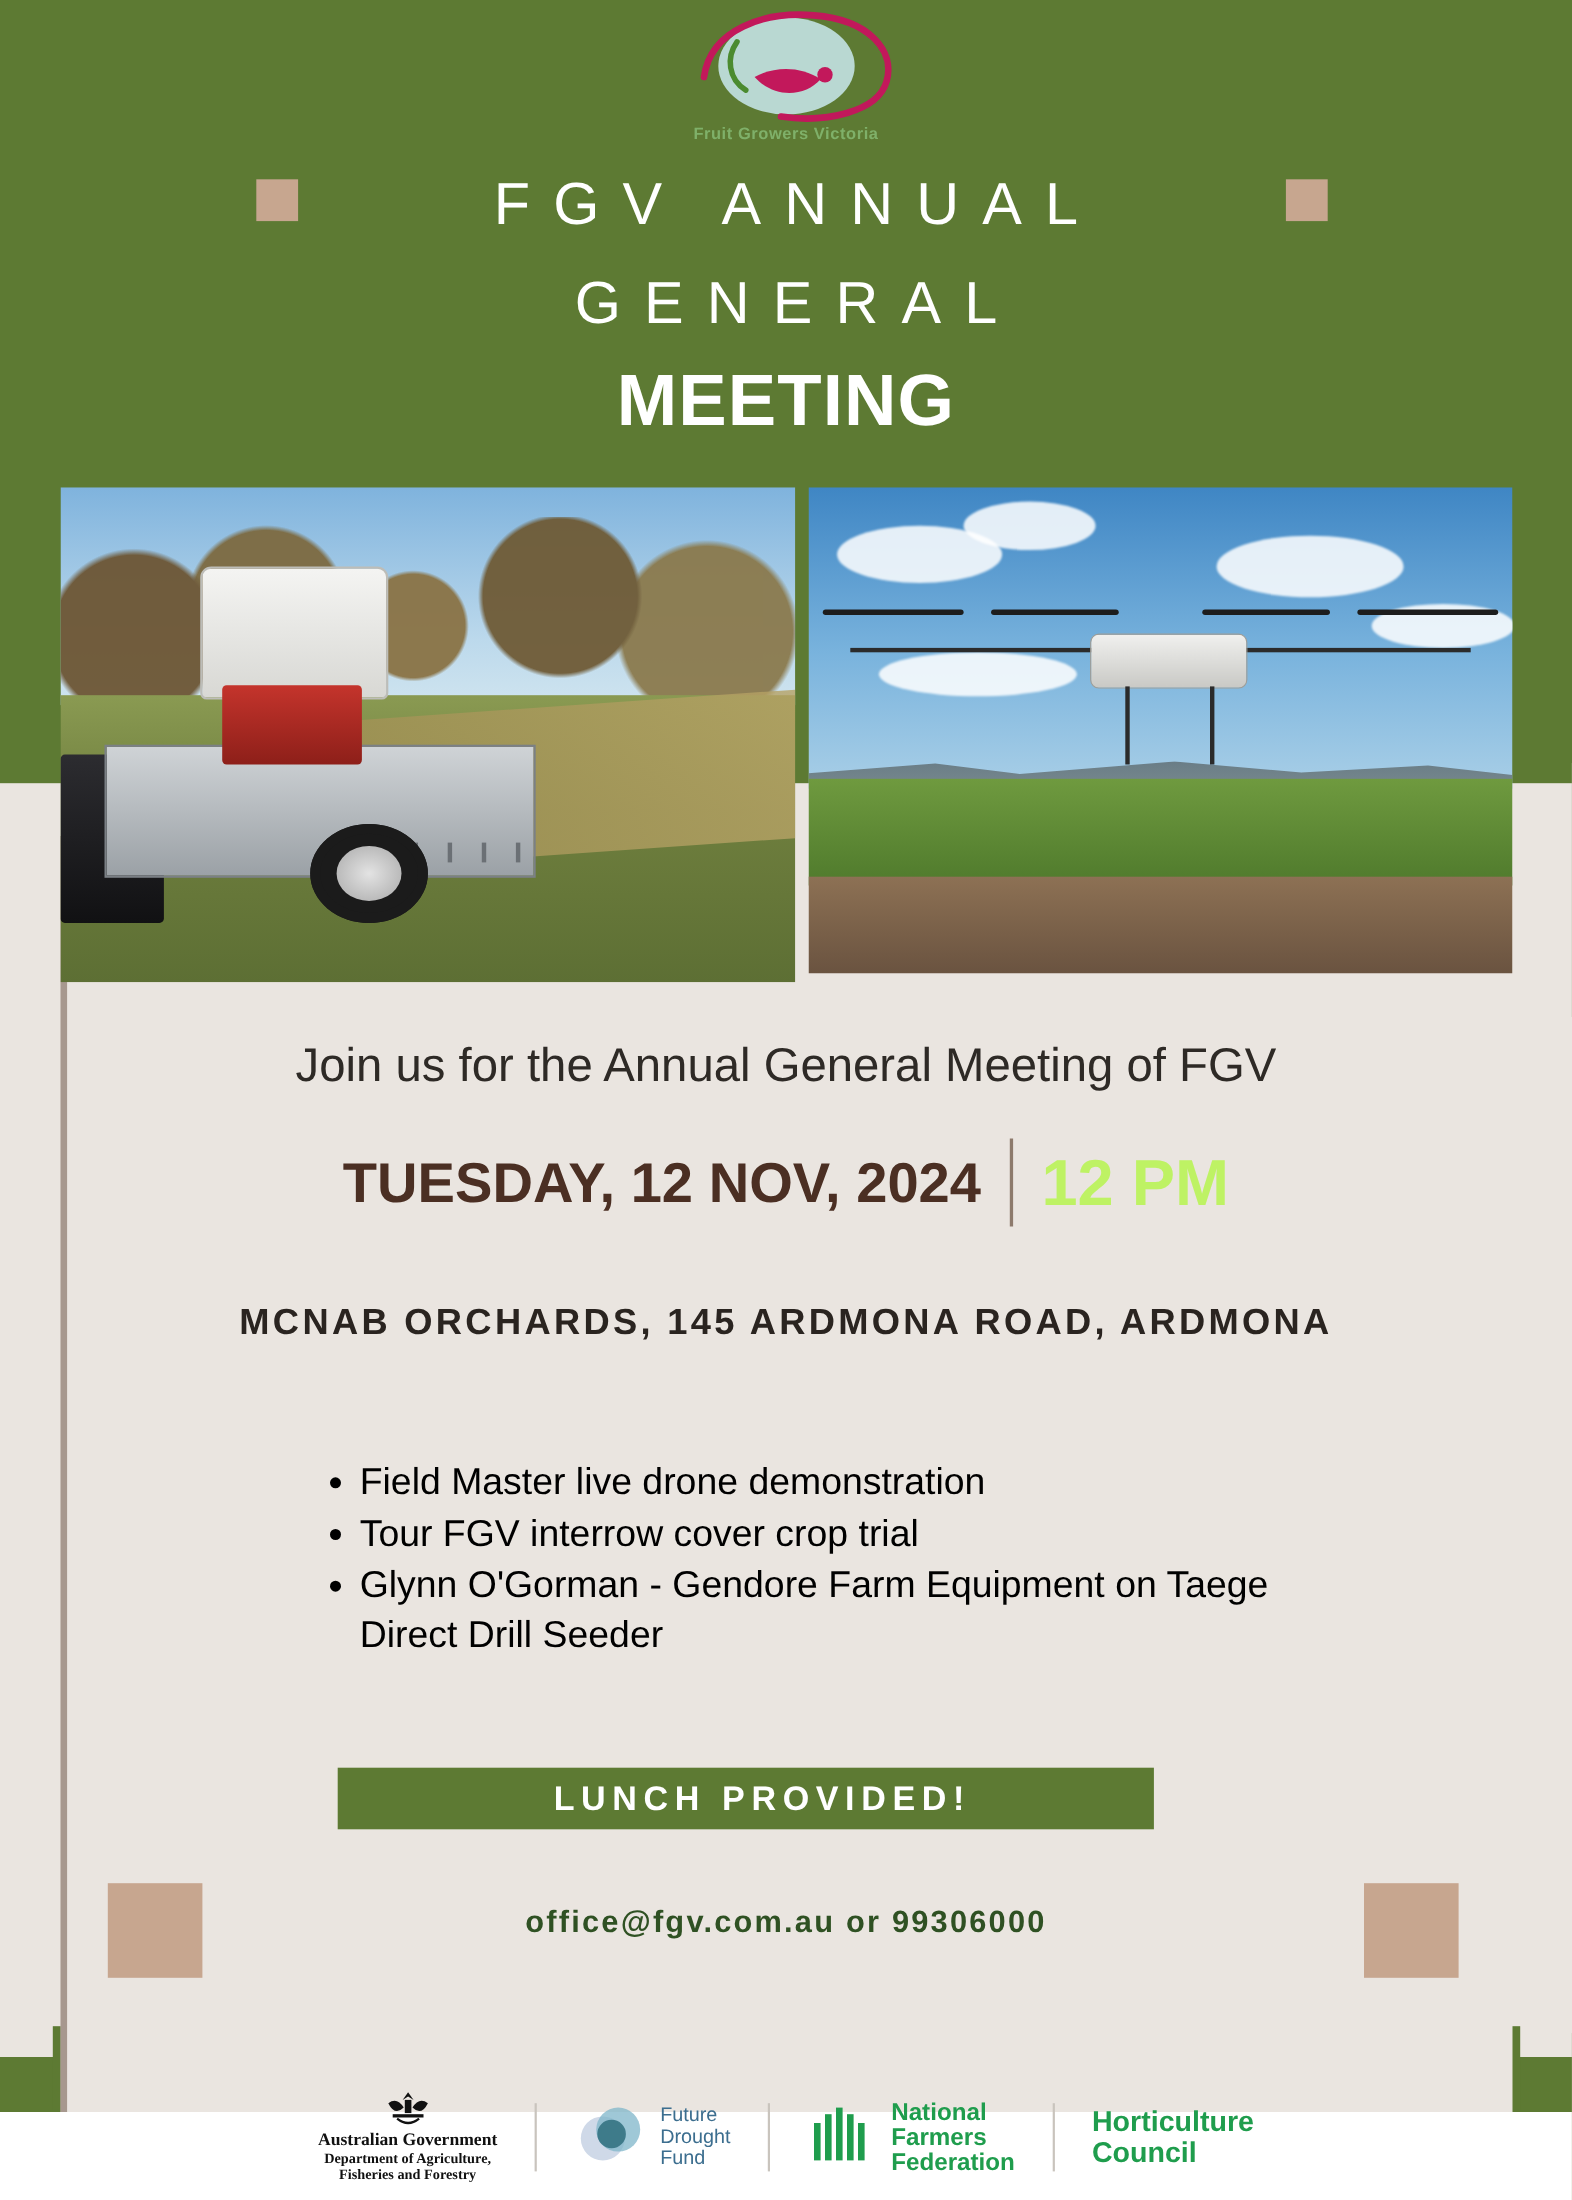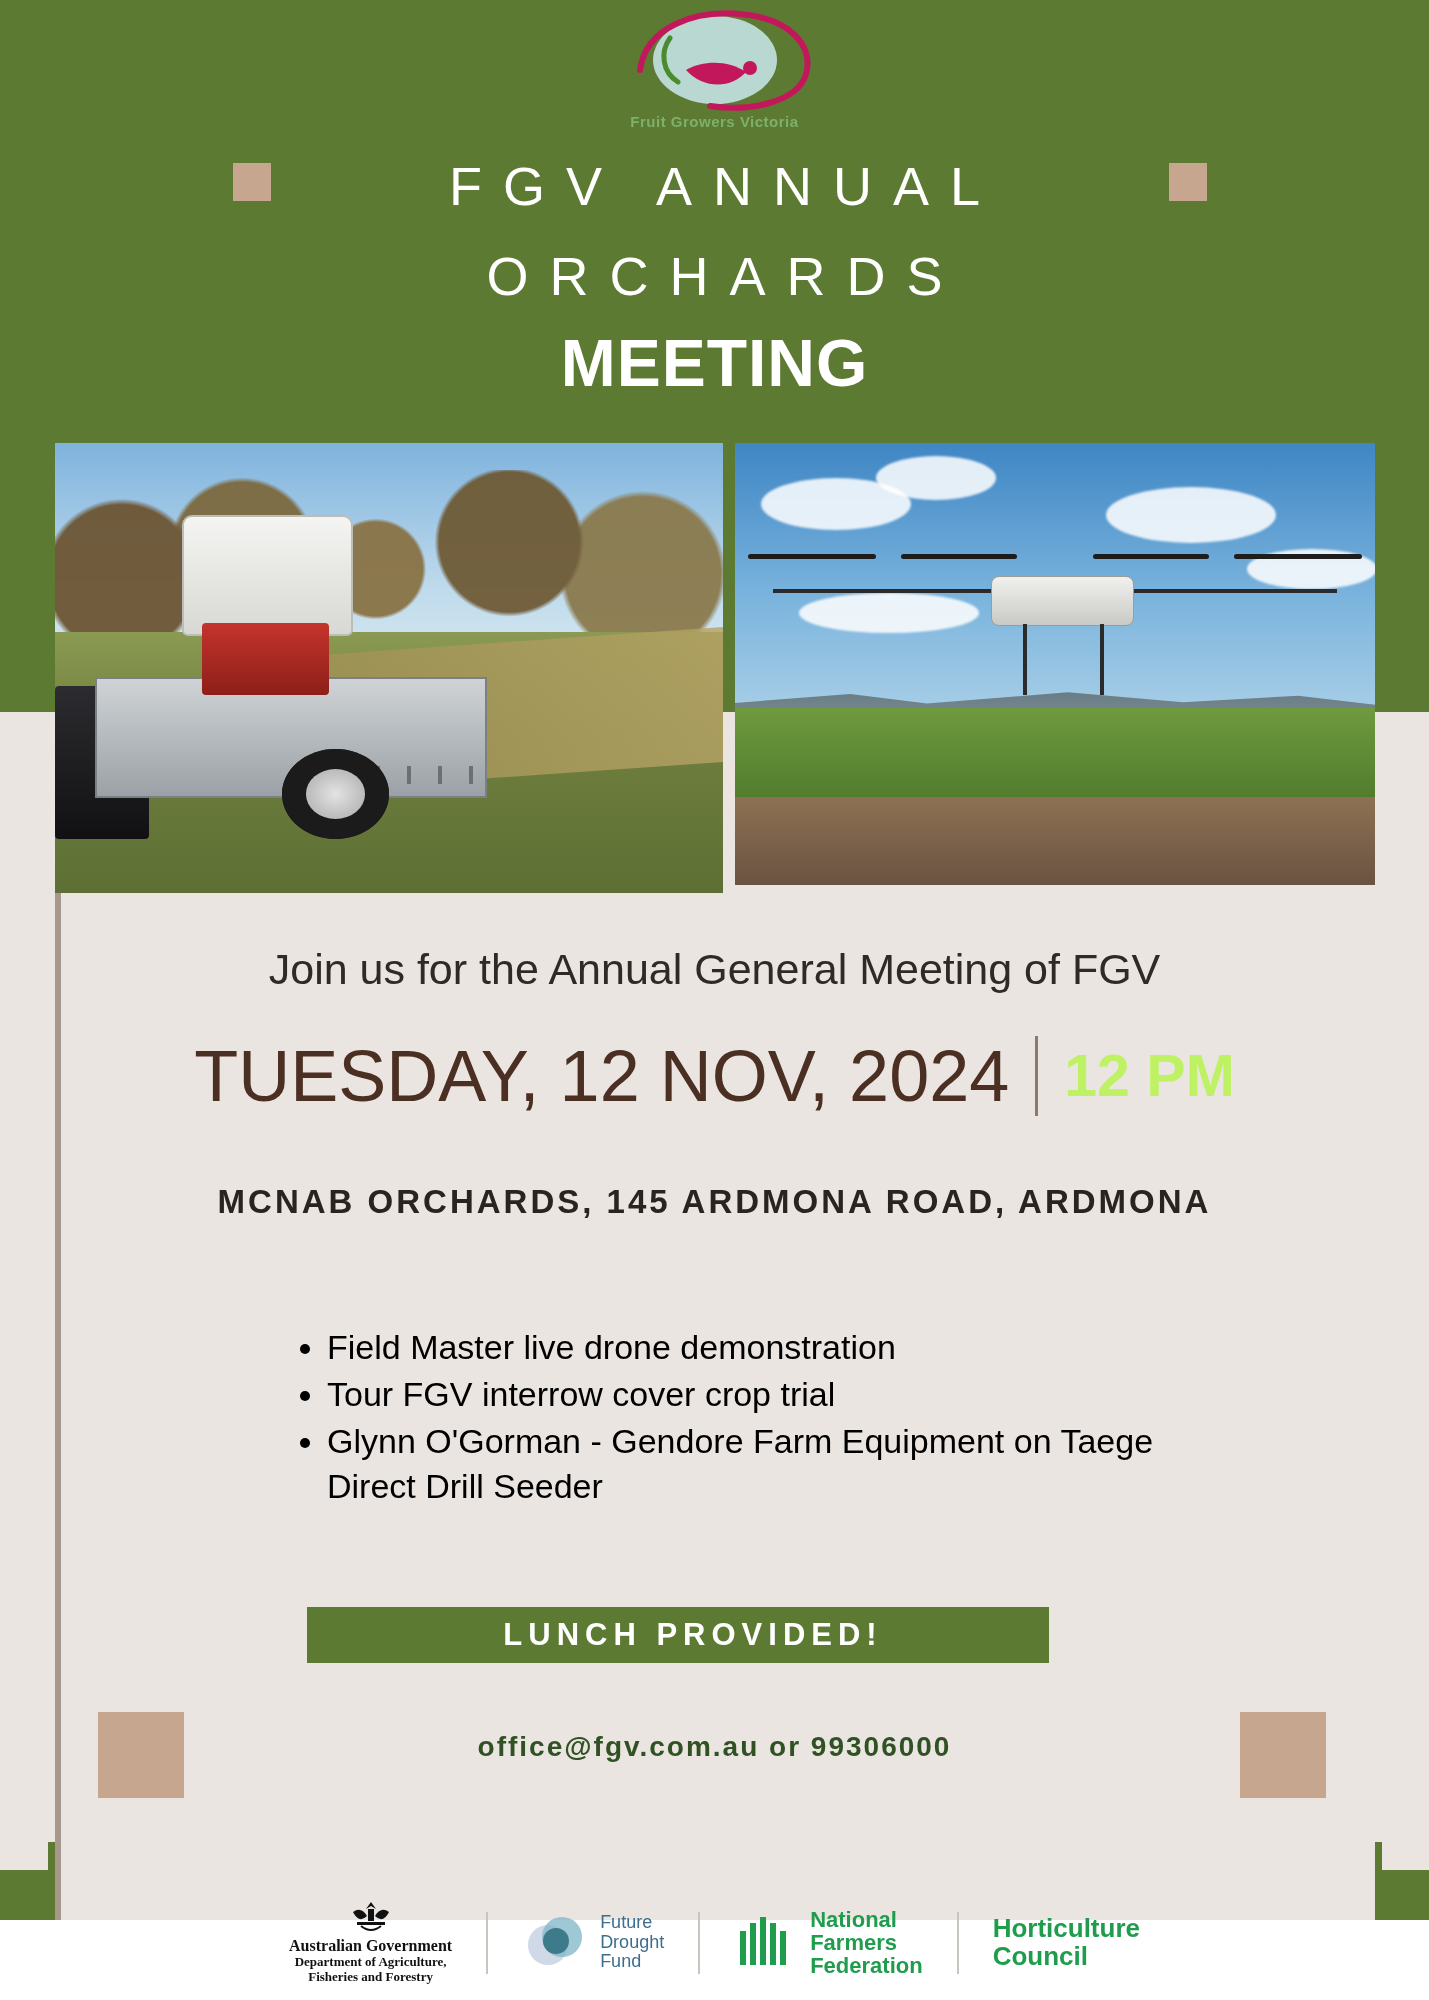--- a/index.html
+++ b/index.html
@@ -288,22 +288,22 @@
     position: absolute;
     left: 0;
     top: 1035px;
     width: 1429px;
     display: flex;
     align-items: center;
     justify-content: center;
     gap: 26px;
   }
   .date-main {
-    font-size: 72px;
-    font-weight: 400;
+    font-size: 51px;
+    font-weight: 700;
     color: #4b2f23;
     letter-spacing: 0px;
   }
   .date-sep {
     width: 3px;
     height: 80px;
     background: #8d7a6c;
   }
   .date-time {
     font-size: 59px;
@@ -451,21 +451,21 @@
       <path d="M70 30 C60 44, 62 64, 78 74" fill="none" stroke="#4b8b2f" stroke-width="5" stroke-linecap="round"></path>
       <path d="M86 62 C104 52, 128 52, 146 64 C132 80, 104 82, 86 62 Z" fill="#c2185b"></path>
       <circle cx="150" cy="60" r="7" fill="#c2185b"></circle>
     </svg>
     <div class="caption">Fruit Growers Victoria</div>
   </div>
 
   <div class="title-sq l"></div>
   <div class="title-sq r"></div>
   <div class="title-line1">FGV ANNUAL</div>
-  <div class="title-line2">ORCHARDS</div>
+  <div class="title-line2">GENERAL</div>
   <div class="title-meeting">MEETING</div>
 
   <div class="photo left">
     <div class="ph-sky-l"></div>
     <div class="ph-trees"></div>
     <div class="ph-grass-l"></div>
     <div class="ph-path"></div>
     <div class="impl-tractor"></div>
     <div class="impl-body">
       <div class="impl-tine" style="left:72%"></div>

